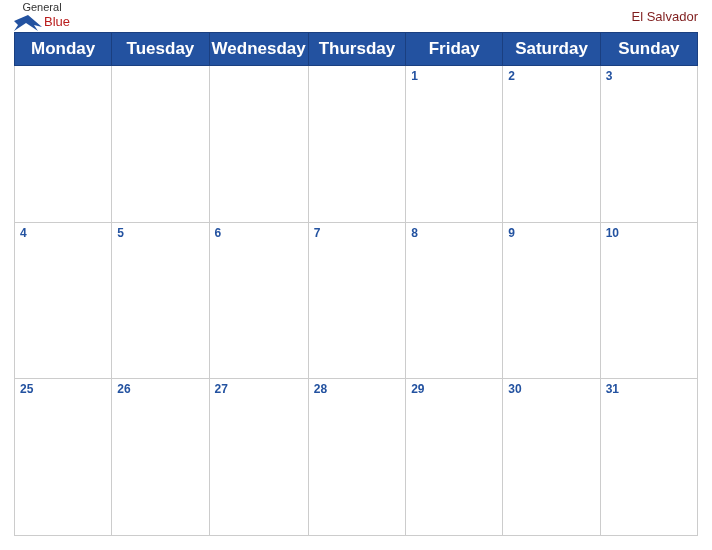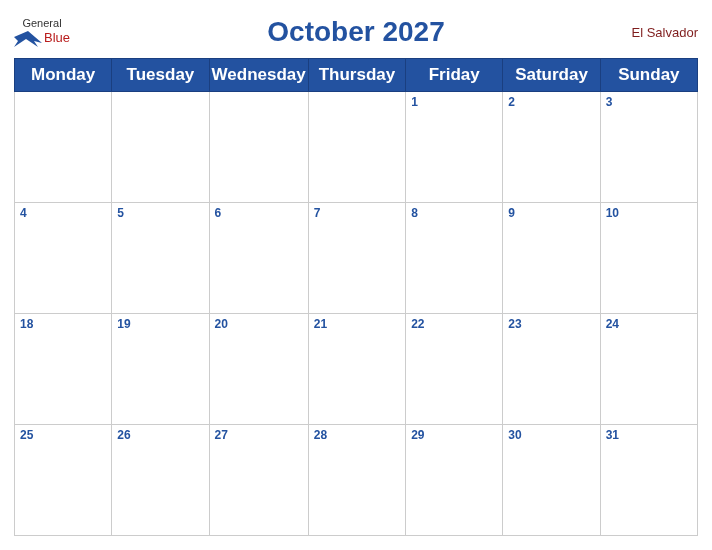--- a/index.html
+++ b/index.html
@@ -9,20 +9,21 @@
       width: 712px;
       height: 550px;
       overflow: hidden;
     }
     .calendar-wrapper {
       width: 712px;
       height: 550px;
       padding: 10px 14px 14px 14px;
       display: flex;
       flex-direction: column;
+      gap: 6px;
     }
     .header {
       display: flex;
       align-items: center;
       justify-content: center;
       position: relative;
       padding: 6px 0 4px 0;
     }
     .logo {
       position: absolute;
@@ -101,21 +102,20 @@
   <div class="header">
     <div class="logo">
       <span class="logo-general">General</span>
       <div style="display:flex;align-items:center;gap:2px;">
         <svg class="logo-bird" viewBox="0 0 28 18">
           <polygon points="14,2 28,14 20,12 24,18 12,10 0,18 4,12 0,8 14,2" fill="#2352a0"></polygon>
         </svg>
         <span class="logo-blue">Blue</span>
       </div>
     </div>
-    <h1 class="month-title">October 2027</h1>
     <span class="country">El Salvador</span>
   </div>
 
   <table class="calendar-table">
     <thead>
       <tr>
         <th>Monday</th>
         <th>Tuesday</th>
         <th>Wednesday</th>
         <th>Thursday</th>
@@ -137,29 +137,20 @@
         <tr>
           <td><span class="day-num">4</span></td>
           <td><span class="day-num">5</span></td>
           <td><span class="day-num">6</span></td>
           <td><span class="day-num">7</span></td>
           <td><span class="day-num">8</span></td>
           <td><span class="day-num">9</span></td>
           <td><span class="day-num">10</span></td>
         </tr>
         <tr>
-          <td><span class="day-num">18</span></td>
-          <td><span class="day-num">19</span></td>
-          <td><span class="day-num">20</span></td>
-          <td><span class="day-num">21</span></td>
-          <td><span class="day-num">22</span></td>
-          <td><span class="day-num">23</span></td>
-          <td><span class="day-num">24</span></td>
-        </tr>
-        <tr>
           <td><span class="day-num">25</span></td>
           <td><span class="day-num">26</span></td>
           <td><span class="day-num">27</span></td>
           <td><span class="day-num">28</span></td>
           <td><span class="day-num">29</span></td>
           <td><span class="day-num">30</span></td>
           <td><span class="day-num">31</span></td>
         </tr>
       </tbody>
   </table>

